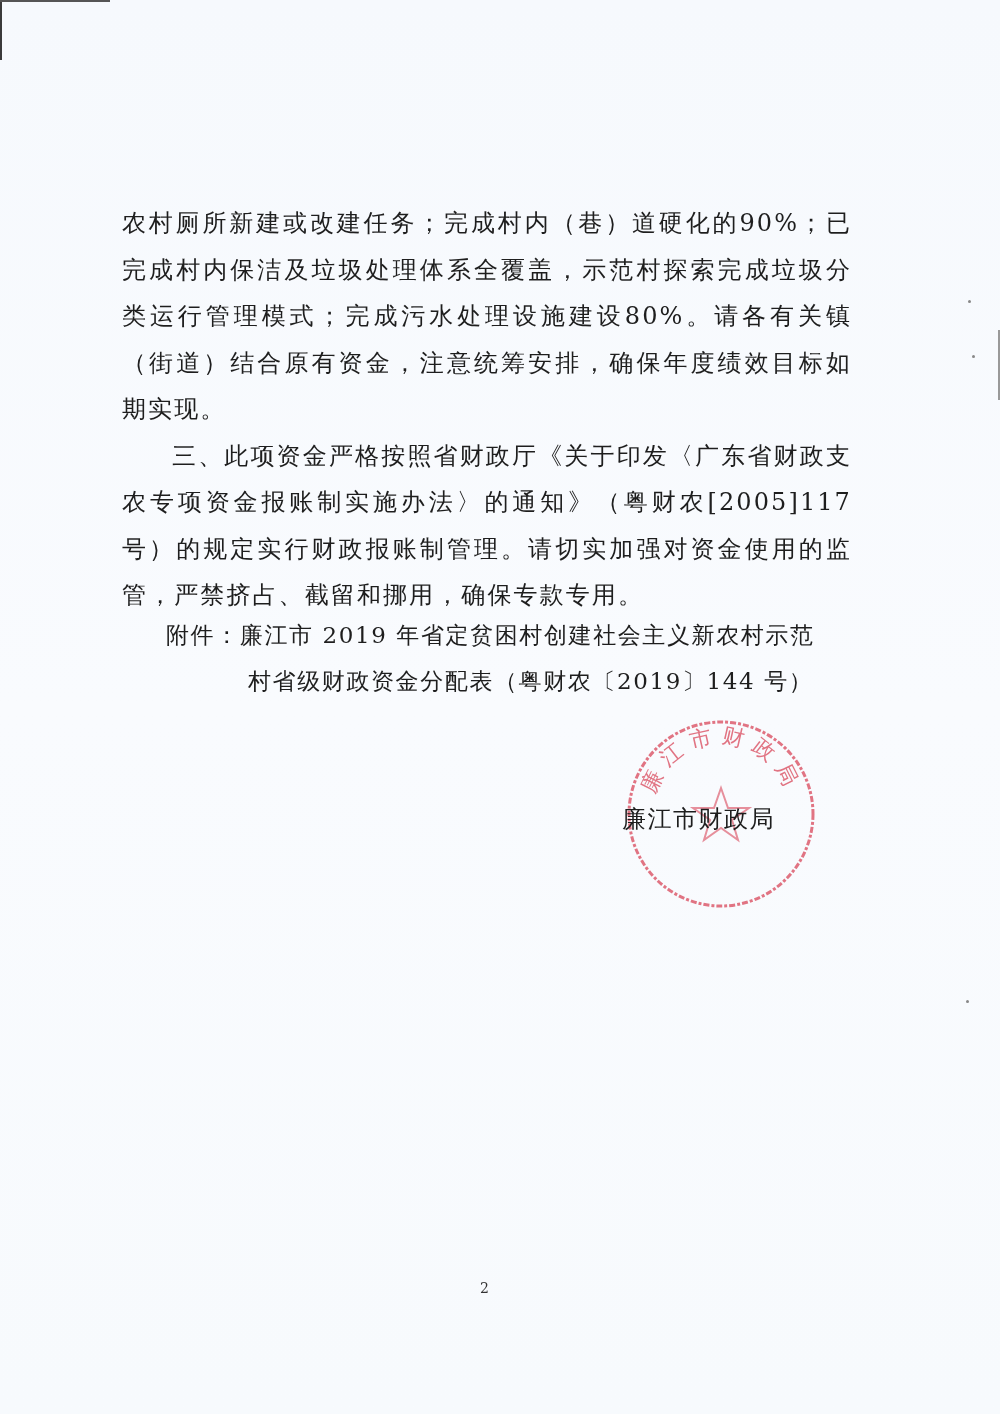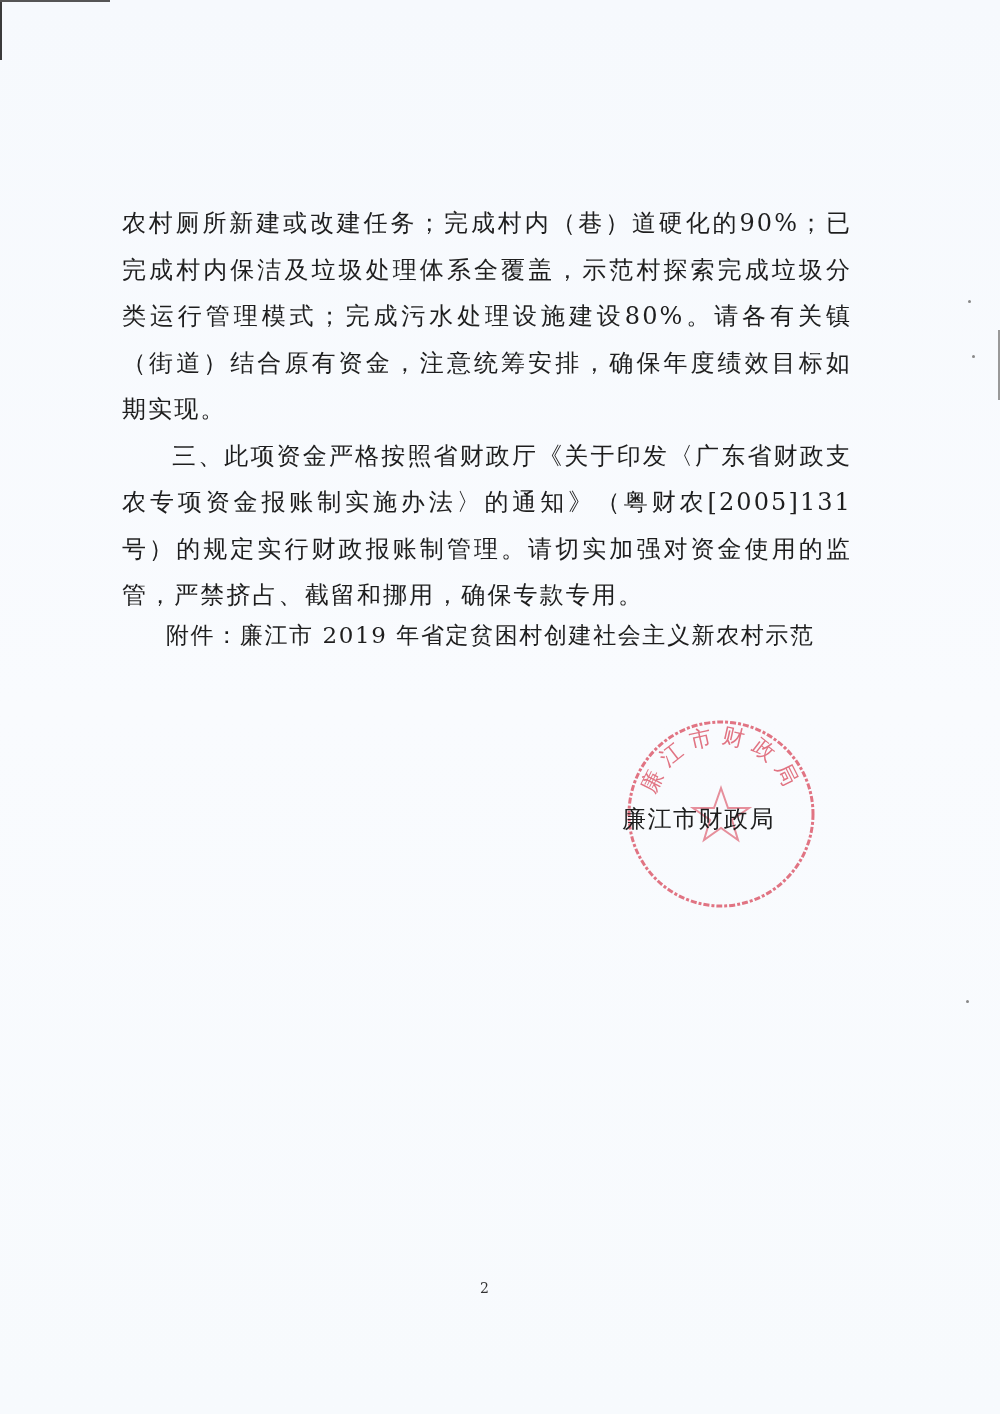--- a/index.html
+++ b/index.html
@@ -105,25 +105,26 @@
   <div class="edge-left"></div>
   <div class="edge-top"></div>
   <div class="edge-right"></div>
 
   <div class="speck" style="left:968px;top:300px;"></div>
   <div class="speck" style="left:972px;top:355px;"></div>
   <div class="speck" style="left:966px;top:1000px;"></div>
 
   <div class="body-text">
     <p class="para">农村厕所新建或改建任务；完成村内（巷）道硬化的90%；已完成村内保洁及垃圾处理体系全覆盖，示范村探索完成垃圾分类运行管理模式；完成污水处理设施建设80%。请各有关镇（街道）结合原有资金，注意统筹安排，确保年度绩效目标如期实现。</p>
-    <p class="para indent">三、此项资金严格按照省财政厅《关于印发〈广东省财政支农专项资金报账制实施办法〉的通知》（粤财农[2005]131 号）的规定实行财政报账制管理。请切实加强对资金使用的监管，严禁挤占、截留和挪用，确保专款专用。</p>
+    <p class="para indent">三、此项资金严格按照省财政厅《关于印发〈广东省财政支农专项资金报账制实施办法〉的通知》（粤财农[2005]117 号）的规定实行财政报账制管理。请切实加强对资金使用的监管，严禁挤占、截留和挪用，确保专款专用。</p>
   </div>
 
   <div class="attachment">
     <div class="line1">附件：廉江市 2019 年省定贫困村创建社会主义新农村示范</div>
+    <div class="line2">村省级财政资金分配表（粤财农〔2019〕144 号）</div>
   </div>
 
   <svg class="seal" viewBox="0 0 192 192">
     <defs>
       <path id="sealArc" d="M 30 110 A 68 68 0 1 1 162 110" fill="none"></path>
     </defs>
     <circle cx="96" cy="96" r="92" fill="none" stroke="#d9475a" stroke-width="3" stroke-dasharray="6 2 3 2"></circle>
     <text font-family="DejaVu Serif, serif" font-size="22" fill="#d9475a" letter-spacing="8">
       <textPath href="#sealArc" startOffset="50%" text-anchor="middle">廉江市财政局</textPath>
     </text>

